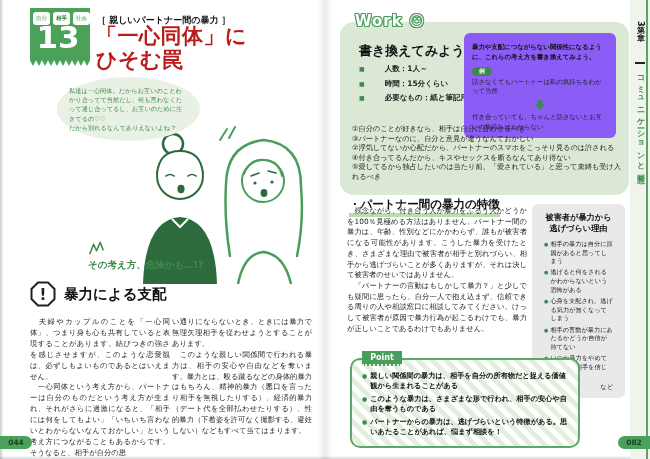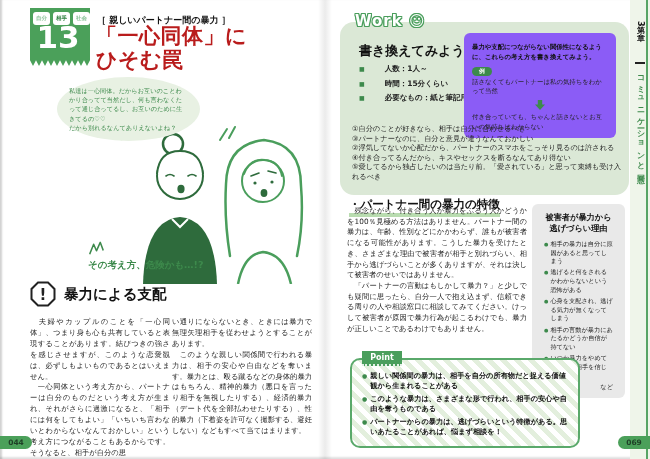--- a/index.html
+++ b/index.html
@@ -273,21 +273,21 @@
     <div class="p-item">
       <span class="dot">●</span>
       <span class="txt">このような暴力は、さまざまな形で行われ、相手の安心や自由を奪うものである</span>
     </div>
     <div class="p-item">
       <span class="dot">●</span>
       <span class="txt">パートナーからの暴力は、逃げづらいという特徴がある。思いあたることがあれば、悩まず相談を！</span>
     </div>
   </div>
 
-  <div class="abs pagenum right">069</div>
+  <div class="abs pagenum right">082</div>
 
   <div class="abs spine"></div>
   <div class="abs spine-line"></div>
   <div class="abs chapter">第3章</div>
   <div class="abs spine-divider"></div>
   <div class="abs section-vertical">コミュニケーションと同意</div>
 
 </div>
 
 </body></html>

